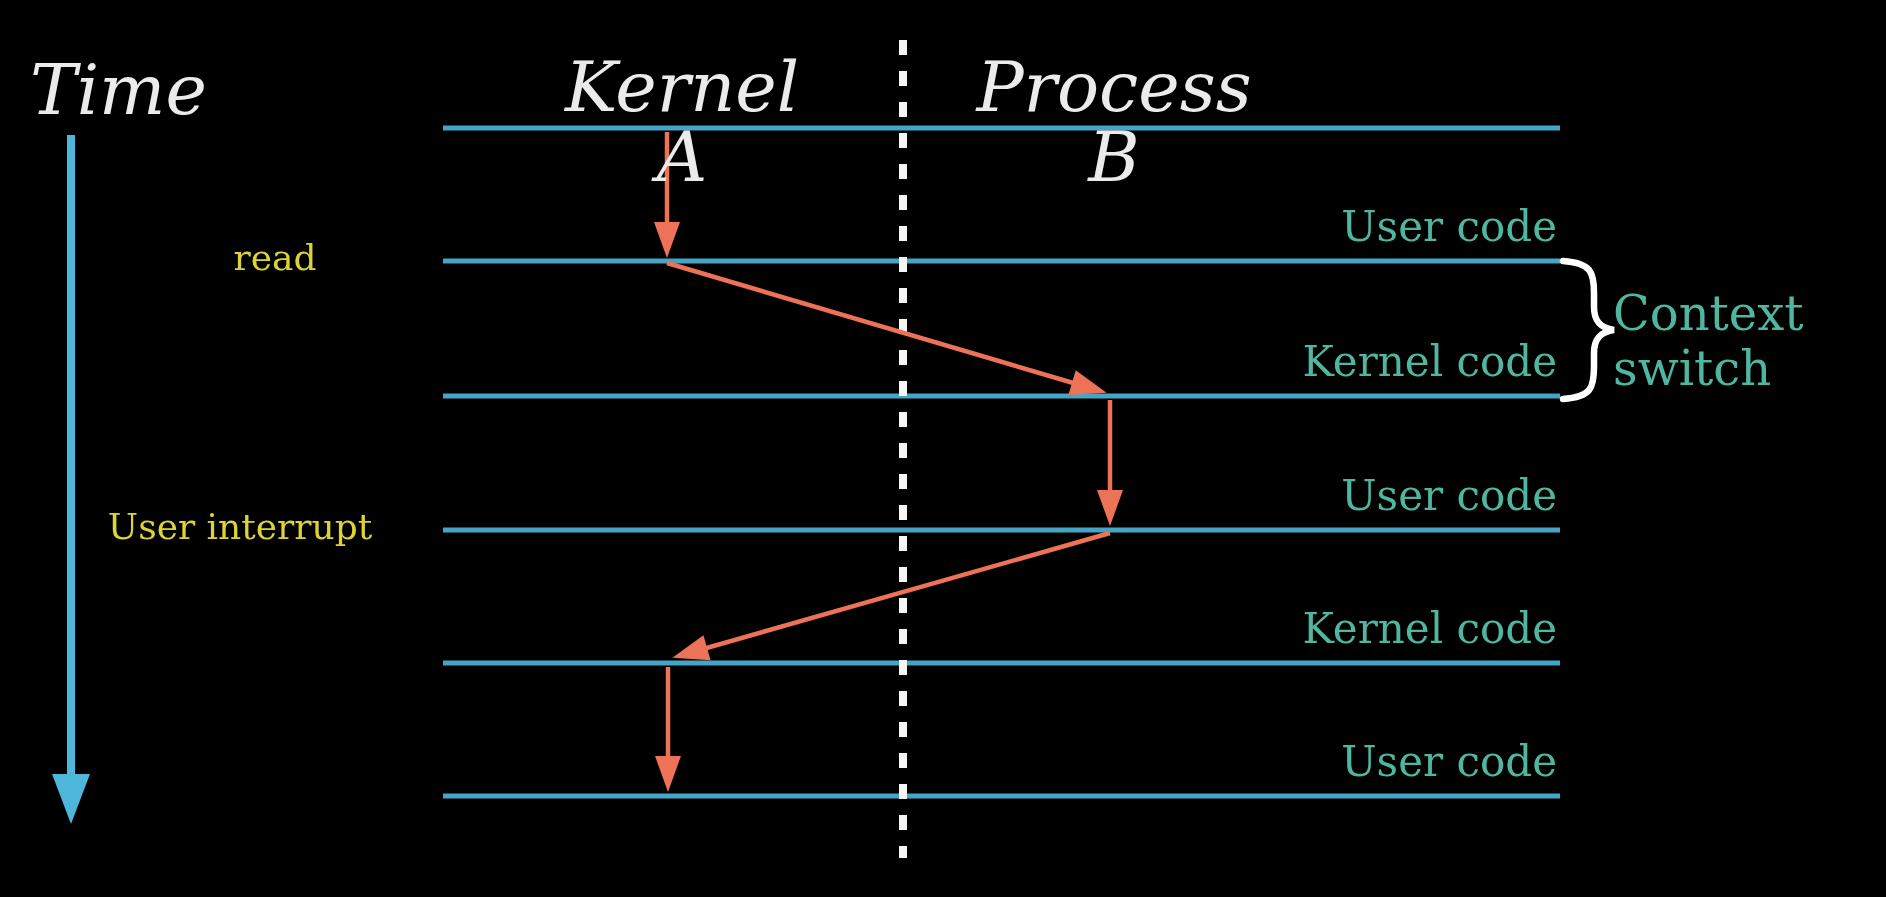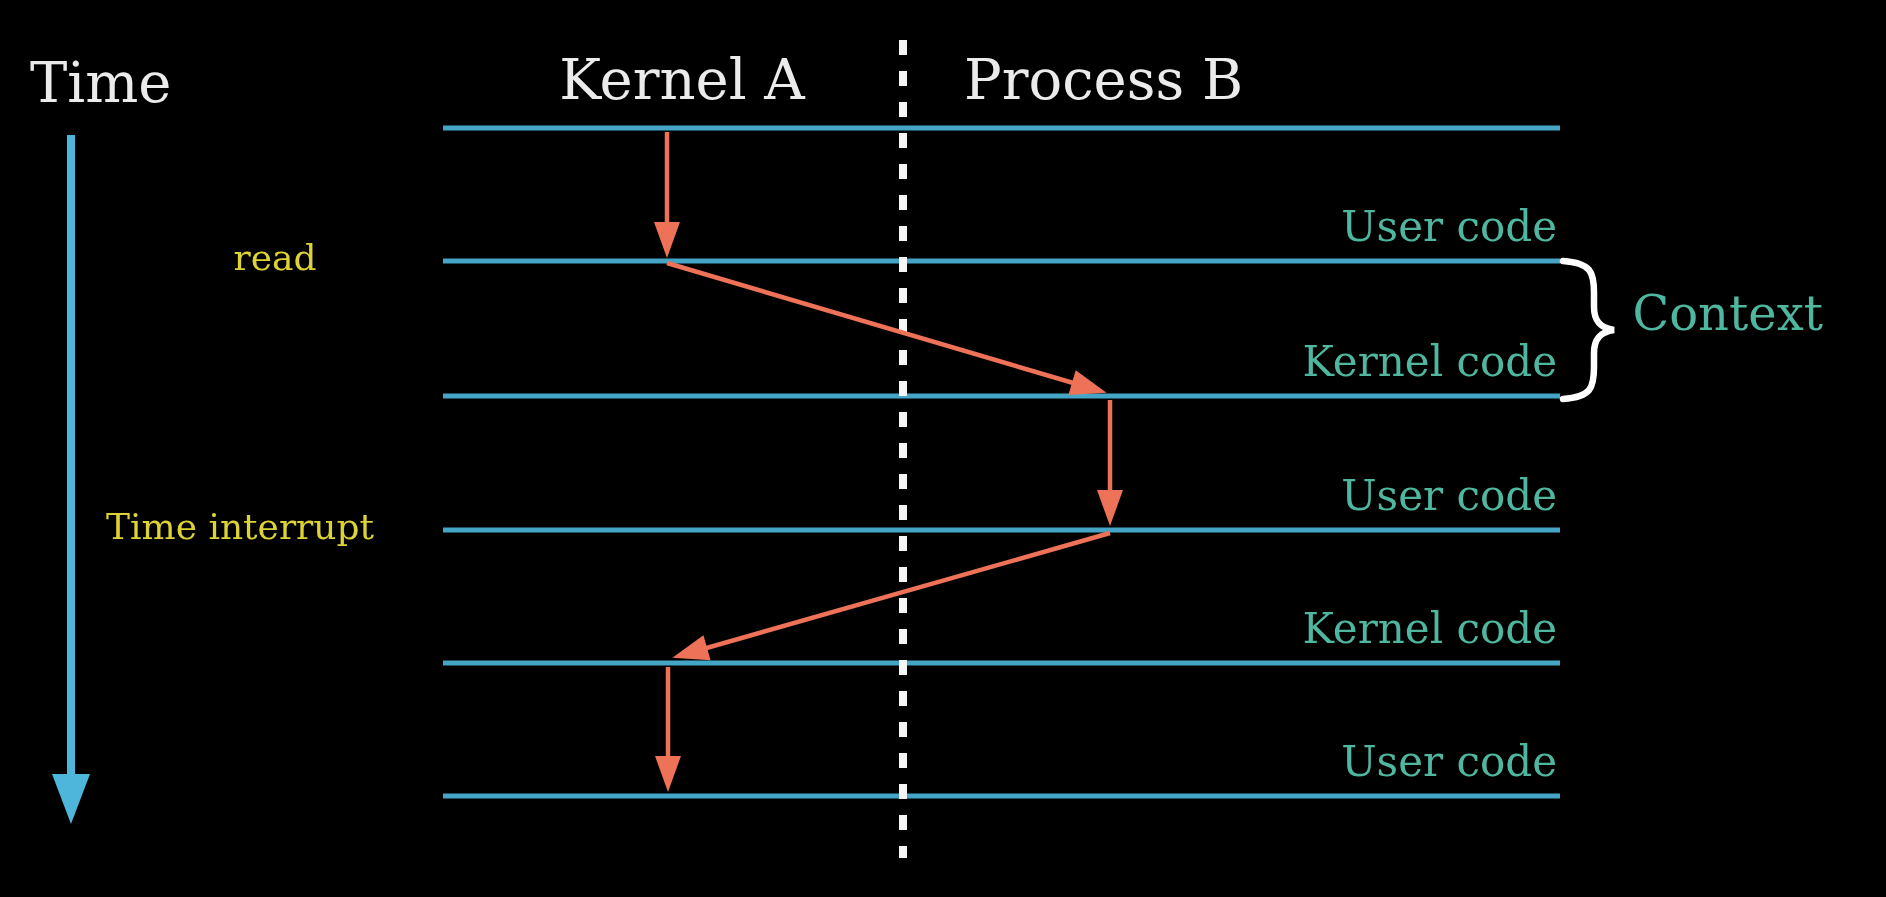--- a/index.html
+++ b/index.html
@@ -20,25 +20,25 @@
   }
   #artwork{position:absolute;left:0;top:0;}
   .tl{stroke:var(--timeline);stroke-width:5;}
   .sep{stroke:var(--separator);stroke-width:8;stroke-dasharray:15 16;}
   .time-line{stroke:var(--time_arrow);stroke-width:8;}
   .time-head{fill:var(--time_arrow);}
   .exec{stroke:var(--arrow);stroke-width:4.5;fill:none;}
   #ah path{fill:var(--arrow);}
   .brace{stroke:#ffffff;stroke-width:6.5;fill:none;stroke-linecap:round;}
   .txt{position:absolute;line-height:1;}
-  .heading{color:var(--heading_text);font-size:56px;}
+  .heading{color:var(--heading_text);font-size:70px;font-style:italic;}
   .event{color:var(--event_text);font-size:36px;text-align:center;}
   .event.multi{line-height:1.05;}
   .code{color:var(--code_text);font-size:42px;text-align:right;width:320px;left:1237px;}
-  .ctx{color:var(--code_text);font-size:48px;text-align:right;line-height:1.15;width:210px;left:1613px;}
+  .ctx{color:var(--code_text);font-size:48px;text-align:left;line-height:1.15;width:210px;left:1613px;}
 </style>
 </head>
 <body>
 
 <div id="canvas">
 
   <svg id="artwork" width="1886" height="897" viewBox="0 0 1886 897">
     <defs>
       <marker id="ah" markerUnits="userSpaceOnUse" markerWidth="40" markerHeight="30" refX="28" refY="15" orient="auto">
         <path d="M2,2 L38,15 L2,28 Z"></path>
@@ -73,28 +73,29 @@
              C 1591 263 1594 272 1594 293
              L 1594 307
              C 1594 321 1600 328 1614 330
              C 1600 332 1594 339 1594 353
              L 1594 367
              C 1594 388 1591 397 1563 399"></path>
   </svg>
 
   <div class="txt heading" style="left:30px;top:55px;">Time</div>
   <div class="txt heading" style="left:532px;top:52px;width:300px;text-align:center;">Kernel A</div>
-  <div class="txt heading" style="left:964px;top:52px;width:300px;">Process B</div>
+  <div class="txt heading" style="left:964px;top:52px;width:300px;text-align:center;">Process B</div>
 
   <div class="txt event" style="left:150px;top:240px;width:250px;">read</div>
-  <div class="txt event" style="left:80px;top:509px;width:320px;">Time interrupt</div>
+  <div class="txt event" style="left:80px;top:509px;width:320px;">User interrupt</div>
 
   <div class="txt code" style="top:206px;">User code</div>
   <div class="txt code" style="top:341px;">Kernel code</div>
   <div class="txt code" style="top:475px;">User code</div>
   <div class="txt code" style="top:608px;">Kernel code</div>
   <div class="txt code" style="top:741px;">User code</div>
 
   <div class="txt ctx" style="top:286px;">
     <div>Context</div>
+    <div>switch</div>
   </div>
 
 </div>
 
 </body></html>

